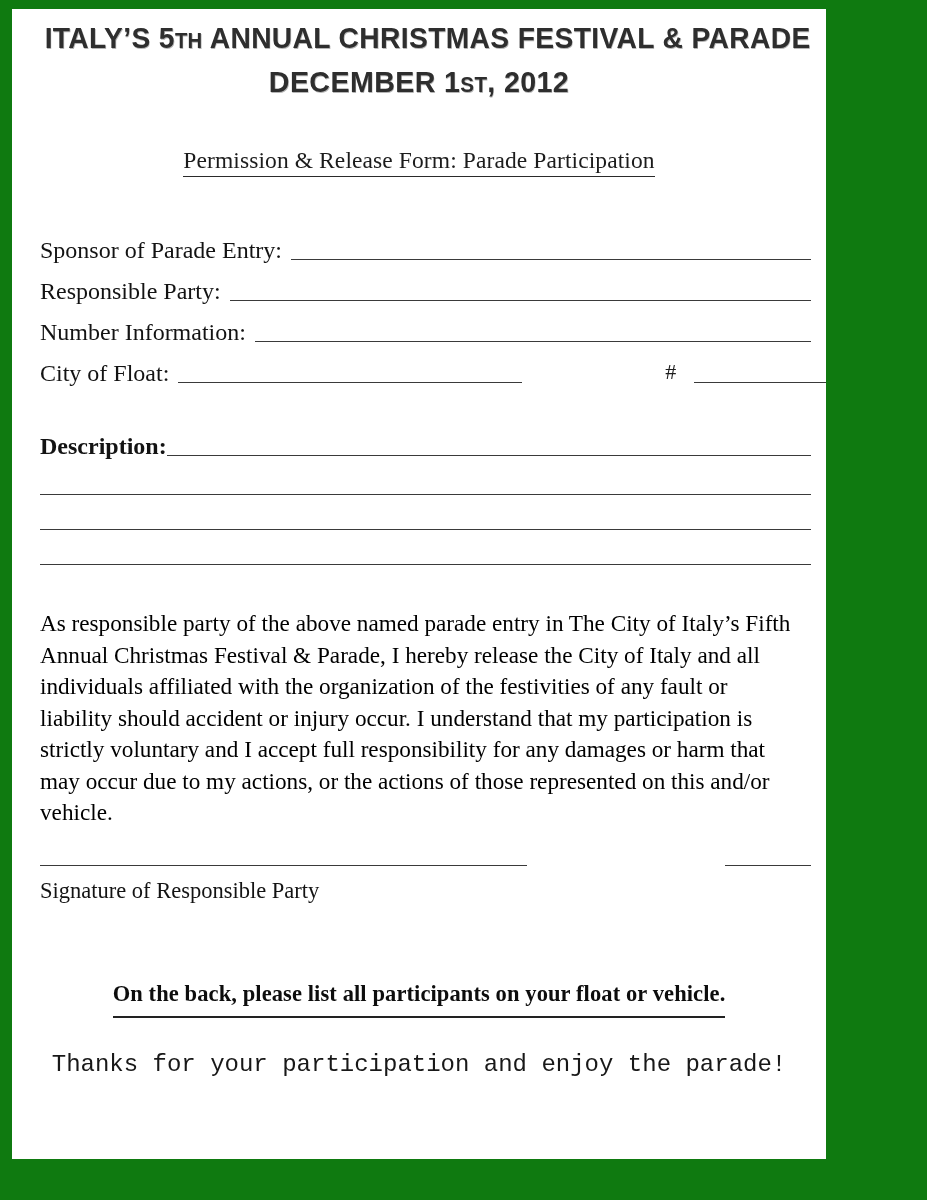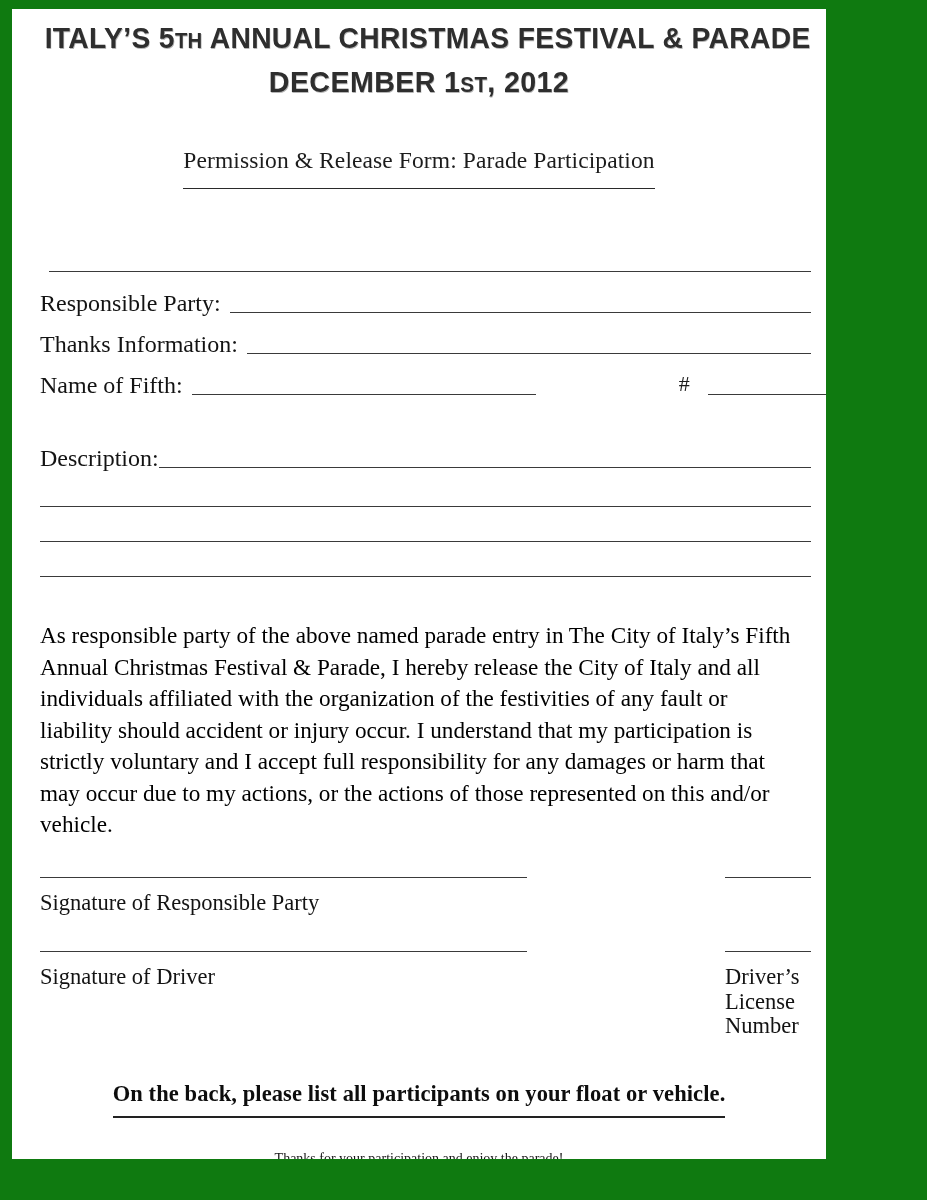--- a/index.html
+++ b/index.html
@@ -74,21 +74,21 @@
   
   .subtitle-wrap {
     text-align: center;
     margin-top: 51px;
   }
   .subtitle {
     display: inline-block;
     font-size: 23.5px;
     color: #1c1c1c;
     border-bottom: 1.6px solid #2a2a2a;
-    padding-bottom: 14px;
+    padding-bottom: 2px;
     letter-spacing: 0.1px;
   }
 
   
   .fields {
     margin-top: 46px;
     padding-left: 13px;
   }
   .field-row {
     display: flex;
@@ -127,21 +127,21 @@
   .hash-rule {
     flex: 0 0 198px;
     border-bottom: 1.7px solid #3a3a3a;
     margin-left: 18px;
     margin-bottom: 4px;
     height: 0;
   }
 
   
   .desc-block { margin-top: 47px; padding-left: 13px; }
-  .desc-row { display: flex; align-items: flex-end; }
+  .desc-row { display: flex; align-items: flex-end; font-weight: bold; }
   .desc-label {
     font-size: 24px;
     color: #131313;
     white-space: nowrap;
     line-height: 1.08;
   }
   .blank-line {
     height: 0;
     border-bottom: 1.7px solid #3a3a3a;
     margin-top: 34px;
@@ -182,22 +182,23 @@
     display: inline-block;
     font-size: 22.5px;
     font-weight: bold;
     color: #0d0d0d;
     border-bottom: 2.2px solid #222;
     padding-bottom: 9px;
     letter-spacing: 0.1px;
   }
   .footer-thanks {
     margin-top: 33px;
-    font-size: 14px;
+    font-size: 24px;
     color: #181818;
+    font-family: Liberation Mono, monospace;
   }
 </style>
 </head>
 <body>
 
 <div class="page-frame">
   <div class="paper">
     <div class="paper-inner">
 
       <div class="hdr">
@@ -205,35 +206,36 @@
         <div class="hdr-line2"><span>DECEMBER 1</span><span class="ord">ST</span><span>, 2012</span></div>
       </div>
 
       <div class="subtitle-wrap">
         <span class="subtitle">Permission &amp; Release Form: Parade Participation</span>
       </div>
 
       <div class="fields">
 
         <div class="field-row">
+          <span class="field-label">Sponsor of Parade Entry:</span>
           <span class="rule gap-sm"></span>
         </div>
 
         <div class="field-row">
           <span class="field-label">Responsible Party:</span>
           <span class="rule gap-sm"></span>
         </div>
 
         <div class="field-row">
-          <span class="field-label">Thanks Information:</span>
+          <span class="field-label">Number Information:</span>
           <span class="rule gap-sm"></span>
         </div>
 
         <div class="field-row">
-          <span class="field-label">Name of Fifth:</span>
+          <span class="field-label">City of Float:</span>
           <span class="float-line"></span>
           <span class="hash-spacer"></span>
           <span class="hash-mark">#</span>
           <span class="hash-rule"></span>
         </div>
 
       </div>
 
       <div class="desc-block">
         <div class="desc-row">
@@ -255,31 +257,20 @@
             <div class="sig-label">Signature of Responsible Party</div>
           </div>
           <div class="sig-col-mid"></div>
           <div class="sig-col-right">
             <div class="sig-rule"></div>
           </div>
         </div>
 
         <div class="sig-gap"></div>
 
-        <div class="sig-row">
-          <div class="sig-col-left">
-            <div class="sig-rule"></div>
-            <div class="sig-label">Signature of Driver</div>
-          </div>
-          <div class="sig-col-mid"></div>
-          <div class="sig-col-right">
-            <div class="sig-rule"></div>
-            <div class="sig-label">Driver’s License Number</div>
-          </div>
-        </div>
 
       </div>
 
       <div class="footer">
         <span class="footer-strong">On the back, please list all participants on your float or vehicle.</span>
         <div class="footer-thanks">Thanks for your participation and enjoy the parade!</div>
       </div>
 
     </div>
   </div>

